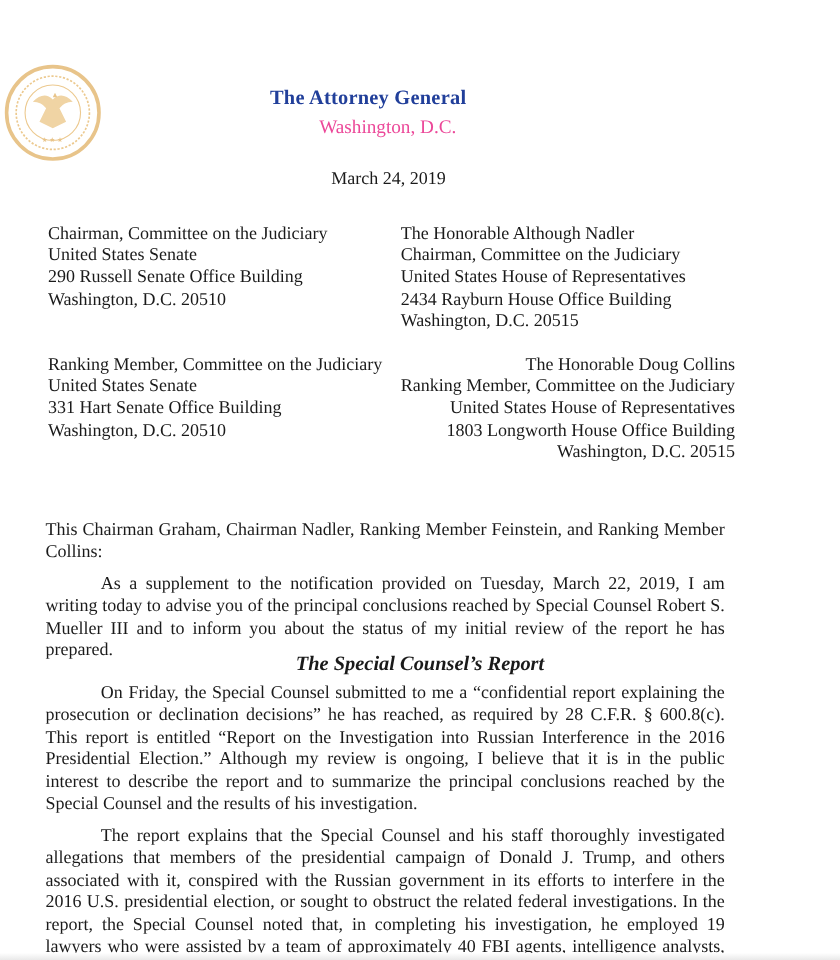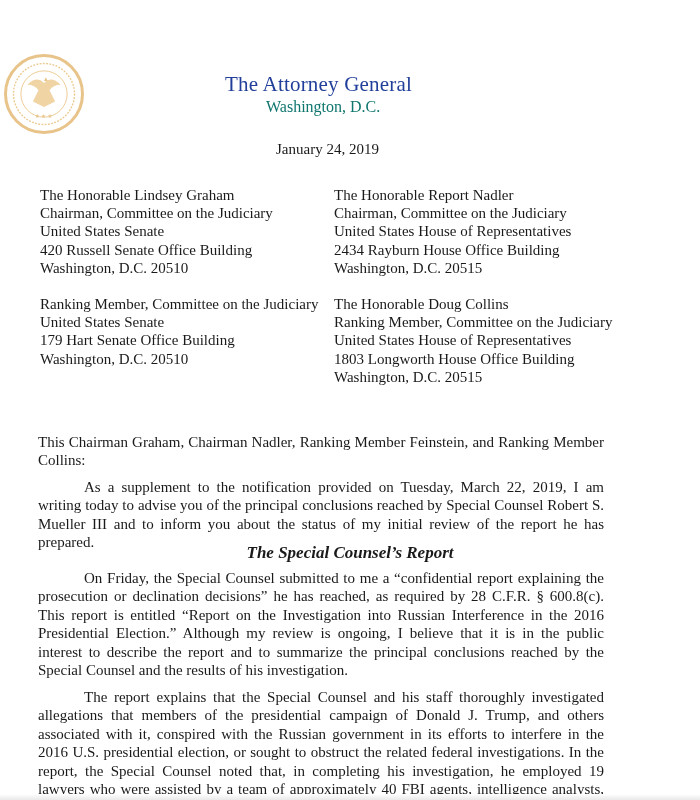--- a/index.html
+++ b/index.html
@@ -13,26 +13,26 @@
   .seal {
     position: absolute; left: 4px; top: 54px;
     width: 80px; height: 80px; border-radius: 50%;
     border: 3px solid #e8c48a;
     box-sizing: border-box;
     display: flex; align-items: center; justify-content: center;
   }
   .seal svg { width: 78px; height: 78px; }
   .lh-title {
     position: absolute; left: 225px; top: 72px;
-    font-size: 21px; font-weight: normal; color: #213f9a;
+    font-size: 17px; font-weight: bold; color: #213f9a;
     letter-spacing: 0.2px;
   }
   .lh-sub {
     position: absolute; left: 266px; top: 98px;
-    font-size: 16px; color: #0f766e;
+    font-size: 16px; color: #ec4899;
   }
   .date {
     position: absolute; left: 276px; top: 141px;
     font-size: 15px;
   }
   .addr {
     position: absolute; font-size: 15px; line-height: 18.2px;
   }
   .addr div { white-space: nowrap; }
   .body-text {
@@ -59,46 +59,45 @@
     <circle cx="40" cy="40" r="25" fill="none" stroke="#ecc98f" stroke-width="1"></circle>
     <path d="M22 30 Q32 20 40 28 Q48 20 58 30 Q50 30 46 36 L52 48 L40 54 L28 48 L34 36 Q30 30 22 30 Z" fill="#f0d4a4"></path>
     <path d="M40 26 L42 22 L44 26 Z" fill="#e8c48a"></path>
     <text x="30" y="66" font-size="6" fill="#e8c48a">★ ★ ★</text>
   </svg>
 </div>
 
 <div class="lh-title">The Attorney General</div>
 <div class="lh-sub">Washington, D.C.</div>
 
-<div class="date">January 24, 2019</div>
+<div class="date">March 24, 2019</div>
 
 <div class="addr" style="left:40px; top:186px;">
-  <div>The Honorable Lindsey Graham</div>
   <div>Chairman, Committee on the Judiciary</div>
   <div>United States Senate</div>
-  <div>420 Russell Senate Office Building</div>
+  <div>290 Russell Senate Office Building</div>
   <div>Washington, D.C. 20510</div>
 </div>
 
 <div class="addr" style="left:334px; top:186px;">
-  <div>The Honorable Report Nadler</div>
+  <div>The Honorable Although Nadler</div>
   <div>Chairman, Committee on the Judiciary</div>
   <div>United States House of Representatives</div>
   <div>2434 Rayburn House Office Building</div>
   <div>Washington, D.C. 20515</div>
 </div>
 
 <div class="addr" style="left:40px; top:295px;">
   <div>Ranking Member, Committee on the Judiciary</div>
   <div>United States Senate</div>
-  <div>179 Hart Senate Office Building</div>
+  <div>331 Hart Senate Office Building</div>
   <div>Washington, D.C. 20510</div>
 </div>
 
-<div class="addr" style="left:334px; top:295px;">
+<div class="addr" style="left:334px; top:295px;text-align:right;">
   <div>The Honorable Doug Collins</div>
   <div>Ranking Member, Committee on the Judiciary</div>
   <div>United States House of Representatives</div>
   <div>1803 Longworth House Office Building</div>
   <div>Washington, D.C. 20515</div>
 </div>
 
 <div class="body-text" style="top:433px;">This Chairman Graham, Chairman Nadler, Ranking Member Feinstein, and Ranking Member Collins:</div>
 
 <div class="body-text indent" style="top:478px;">As a supplement to the notification provided on Tuesday, March 22, 2019, I am writing today to advise you of the principal conclusions reached by Special Counsel Robert S. Mueller III and to inform you about the status of my initial review of the report he has prepared.</div>

